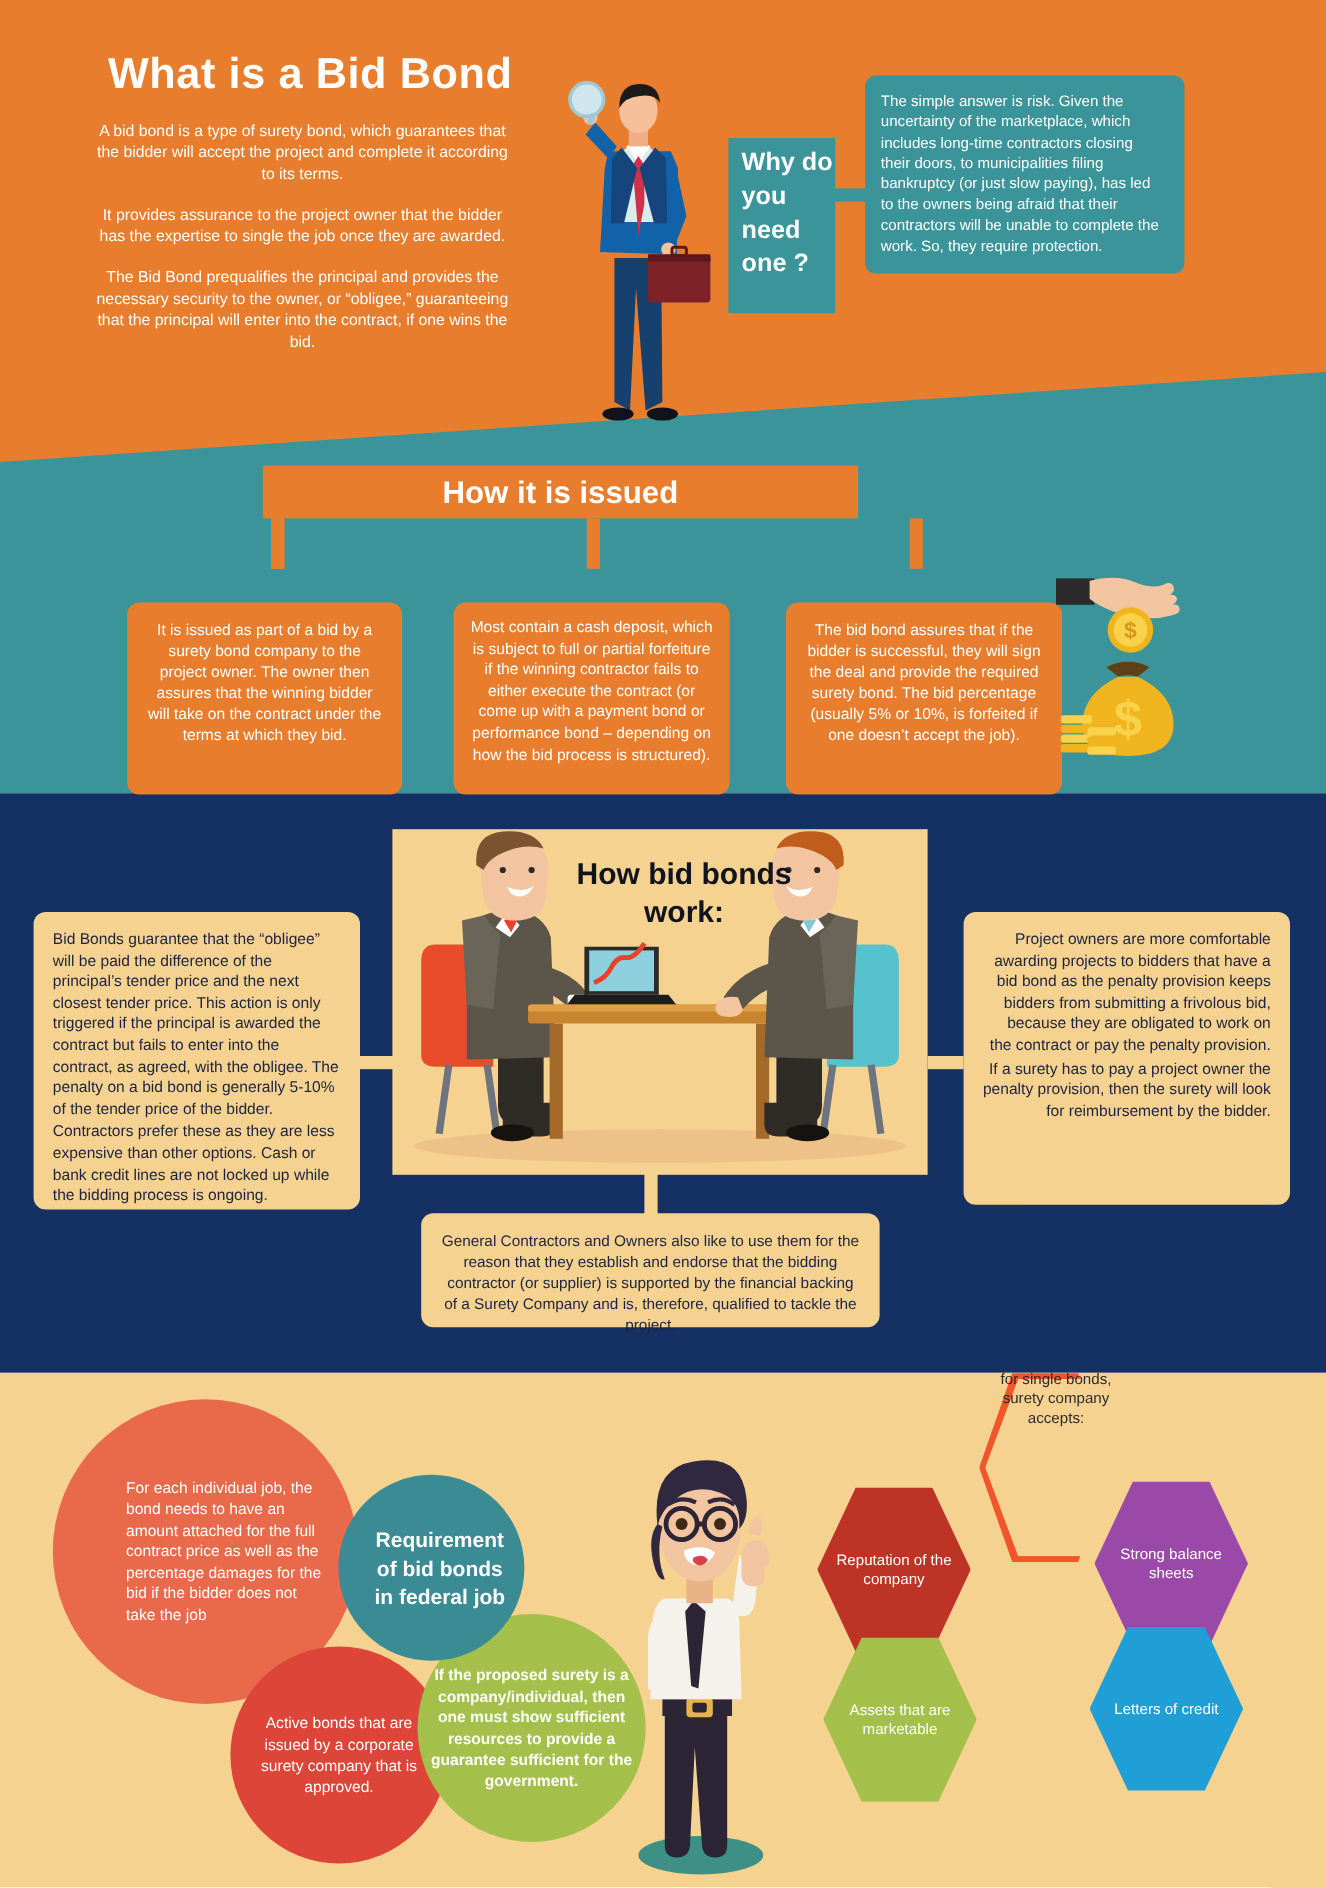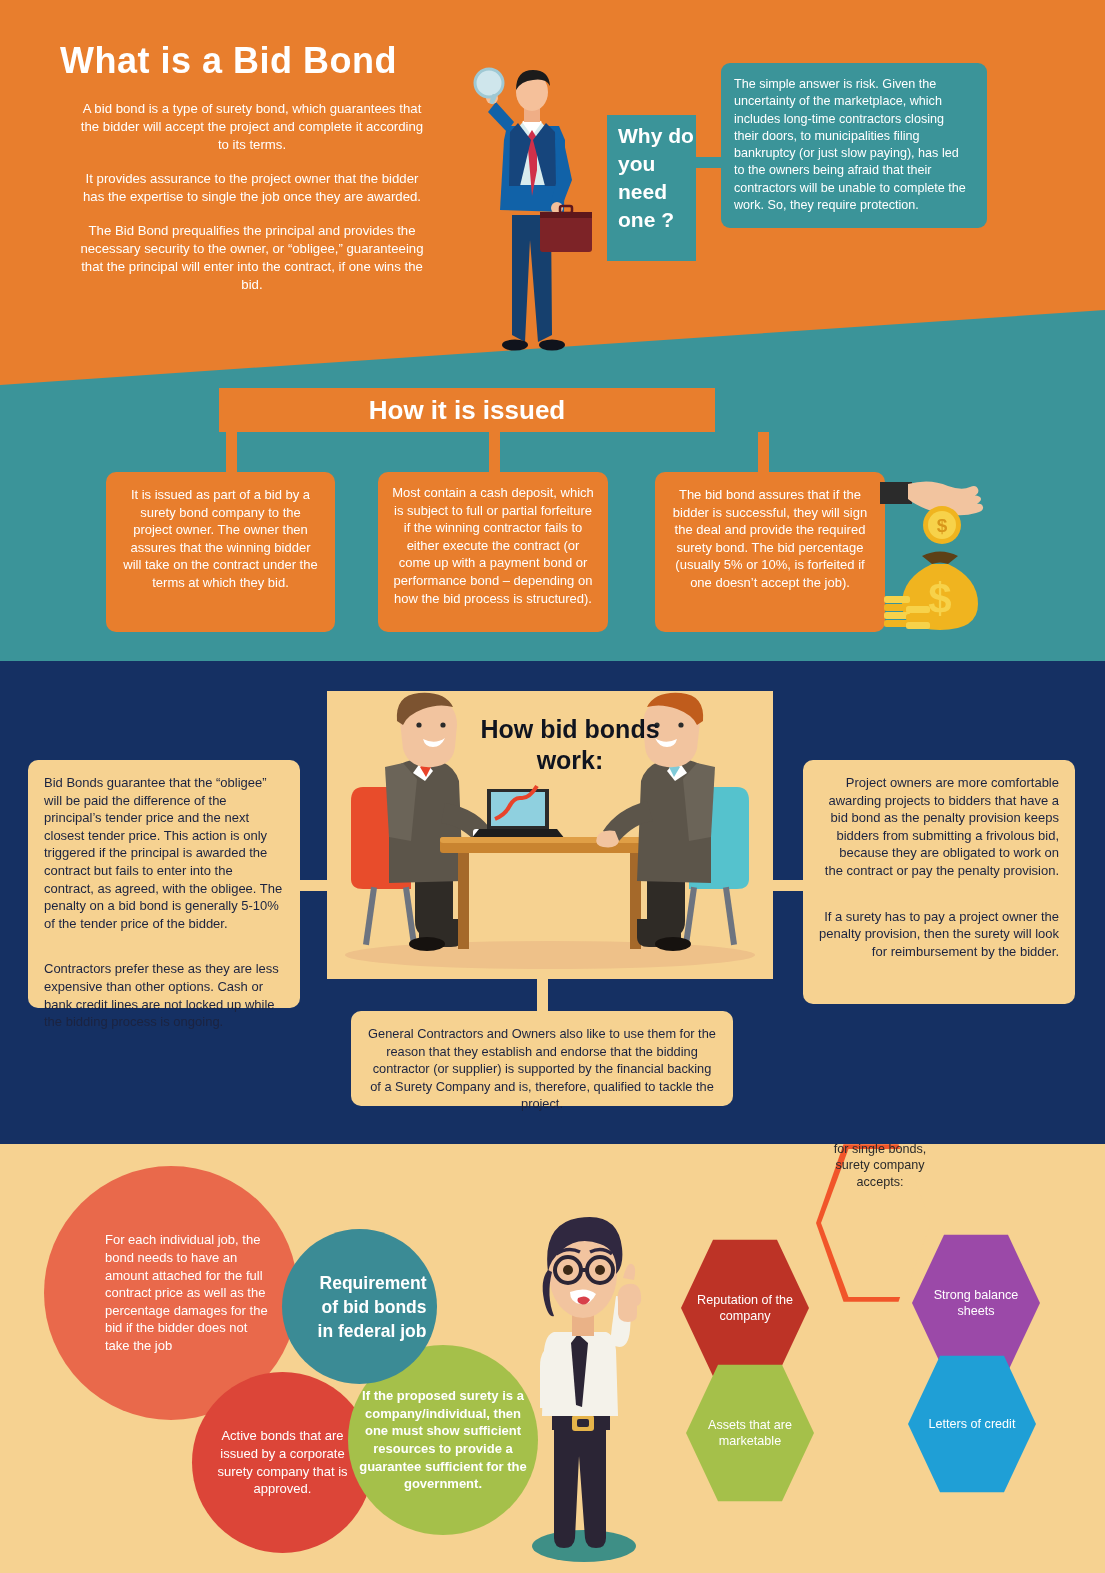--- a/index.html
+++ b/index.html
@@ -31,21 +31,21 @@
     position: absolute; left: 0; top: 661px; width: 1105px; height: 483px;
     background: #153063;
   }
   .sec-tan {
     position: absolute; left: 0; top: 1144px; width: 1105px; height: 429px;
     background: #f6d291;
   }
 
   
   .title-main {
-    position: absolute; left: 60px; top: 40px;
+    position: absolute; left: 90px; top: 40px;
     font-size: 36px; font-weight: bold; color: #ffffff;
     letter-spacing: 0.5px;
   }
   .intro-para {
     position: absolute; left: 78px; top: 100px; width: 348px;
     color: #ffffff; font-size: 13.2px; line-height: 18px; text-align: center;
   }
   .intro-para p { margin-bottom: 16px; }
 
   
@@ -77,38 +77,39 @@
     position: absolute; left: 219px; top: 388px; width: 496px; height: 44px;
     background: #e87e2d; color: #ffffff;
     font-size: 26px; font-weight: bold; text-align: center; line-height: 44px;
   }
   .vline { position: absolute; background: #e87e2d; width: 11px; }
   .issued-box {
     position: absolute; background: #e87e2d; border-radius: 10px;
     color: #ffffff; font-size: 13px; line-height: 17.6px; text-align: center;
     padding: 4px 14px;
     font-family: "Liberation Sans", sans-serif;
+    margin-top: 30px;
   }
   #issued-box-0 { left: 106px; top: 472px; width: 229px; height: 160px; padding-top: 14px; }
   #issued-box-1 { left: 378px; top: 472px; width: 230px; height: 160px; padding-top: 12px; }
   #issued-box-2 { left: 655px; top: 472px; width: 230px; height: 160px; padding-top: 14px; }
 
   
   .money { position: absolute; left: 880px; top: 468px; width: 120px; height: 168px; }
 
   
   .tanbox {
     position: absolute; background: #f6d291; border-radius: 10px;
     color: #1b2340; font-size: 13px; line-height: 17.6px;
     padding: 14px 16px;
   }
   #navy-left { left: 28px; top: 760px; width: 272px; height: 248px; }
   #navy-right { left: 803px; top: 760px; width: 272px; height: 244px; text-align: right; }
   #navy-bottom { left: 351px; top: 1011px; width: 382px; height: 95px; text-align: center; font-size: 12.8px; }
-  .tanbox p { margin-bottom: 28px; }
+  .tanbox p { margin-bottom: 2px; }
   .tanbox p:last-child { margin-bottom: 0; }
 
   .illus-panel {
     position: absolute; left: 327px; top: 691px; width: 446px; height: 288px;
     background: #f6d291;
   }
   .illus-title {
     position: absolute; left: 455px; top: 714px; width: 230px;
     font-size: 25px; font-weight: bold; color: #10141f;
     text-align: center; line-height: 31px;
@@ -124,21 +125,21 @@
     display: flex; align-items: center; justify-content: center;
     color: #ffffff; font-size: 13px; line-height: 17.6px;
   }
   .circ span { display: block; }
 
   #circle-big { left: 44px; top: 1166px; width: 254px; height: 254px; background: #e9694b; }
   #circle-big span { width: 200px; text-align: left; padding-left: 34px; }
 
   #circle-teal { left: 282px; top: 1229px; width: 155px; height: 155px; background: #3b8b95;
                  font-size: 17.5px; font-weight: bold; line-height: 24px; }
-  #circle-teal span { width: 134px; text-align: right; padding-left: 14px; }
+  #circle-teal span { width: 134px; text-align: center; padding-left: 14px; }
 
   #circle-red { left: 192px; top: 1372px; width: 181px; height: 181px; background: #dc4538; }
   #circle-red span { width: 150px; text-align: center; }
 
   #circle-green { left: 348px; top: 1345px; width: 190px; height: 190px; background: #a5c04a; font-weight: bold; }
   #circle-green span { width: 178px; text-align: center; }
 
   
   .man2 { position: absolute; left: 492px; top: 1198px; width: 180px; height: 372px; }
 

